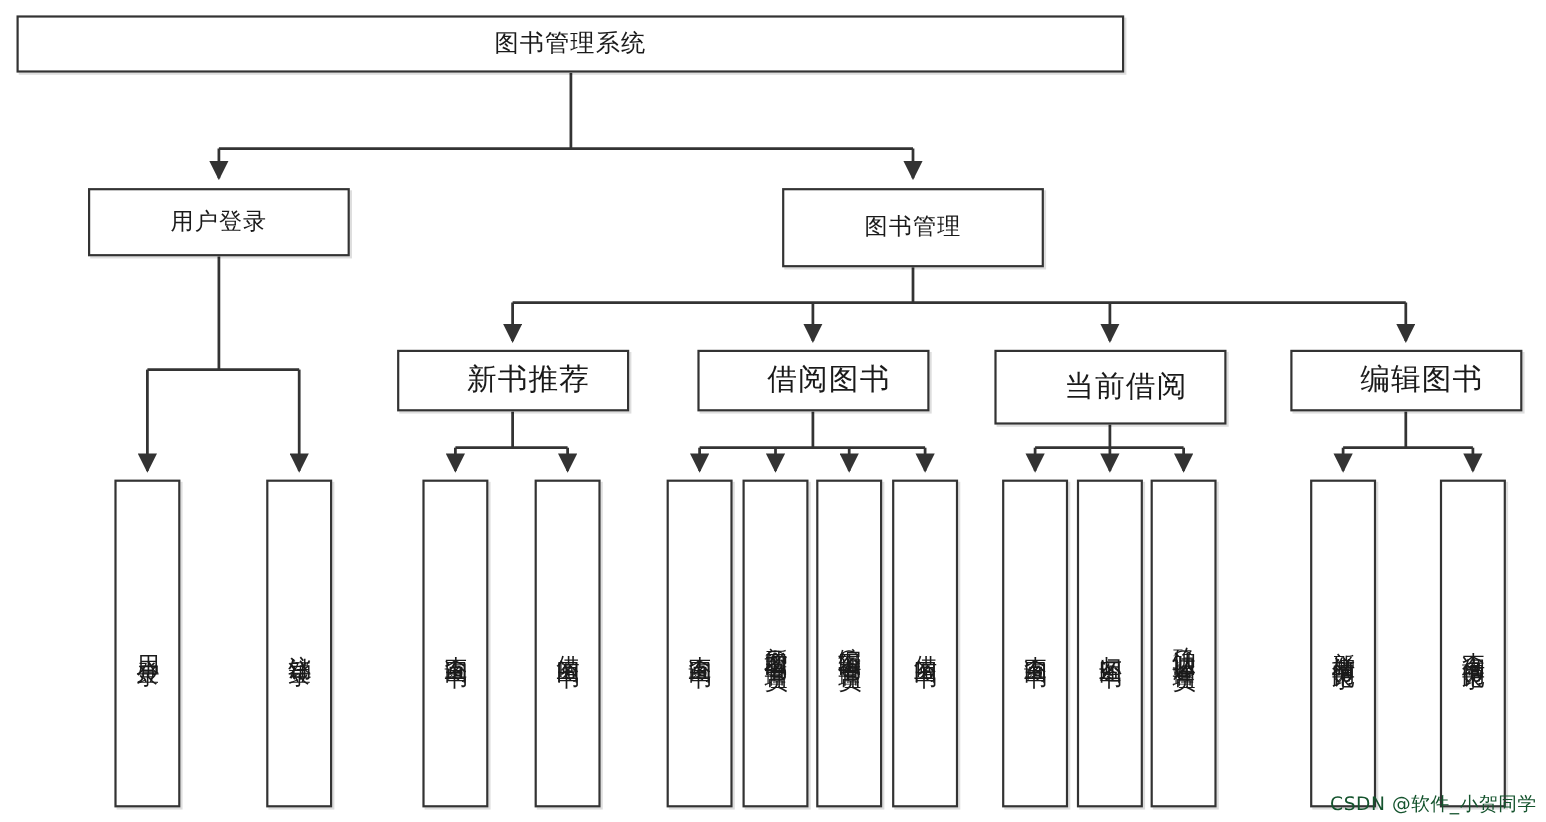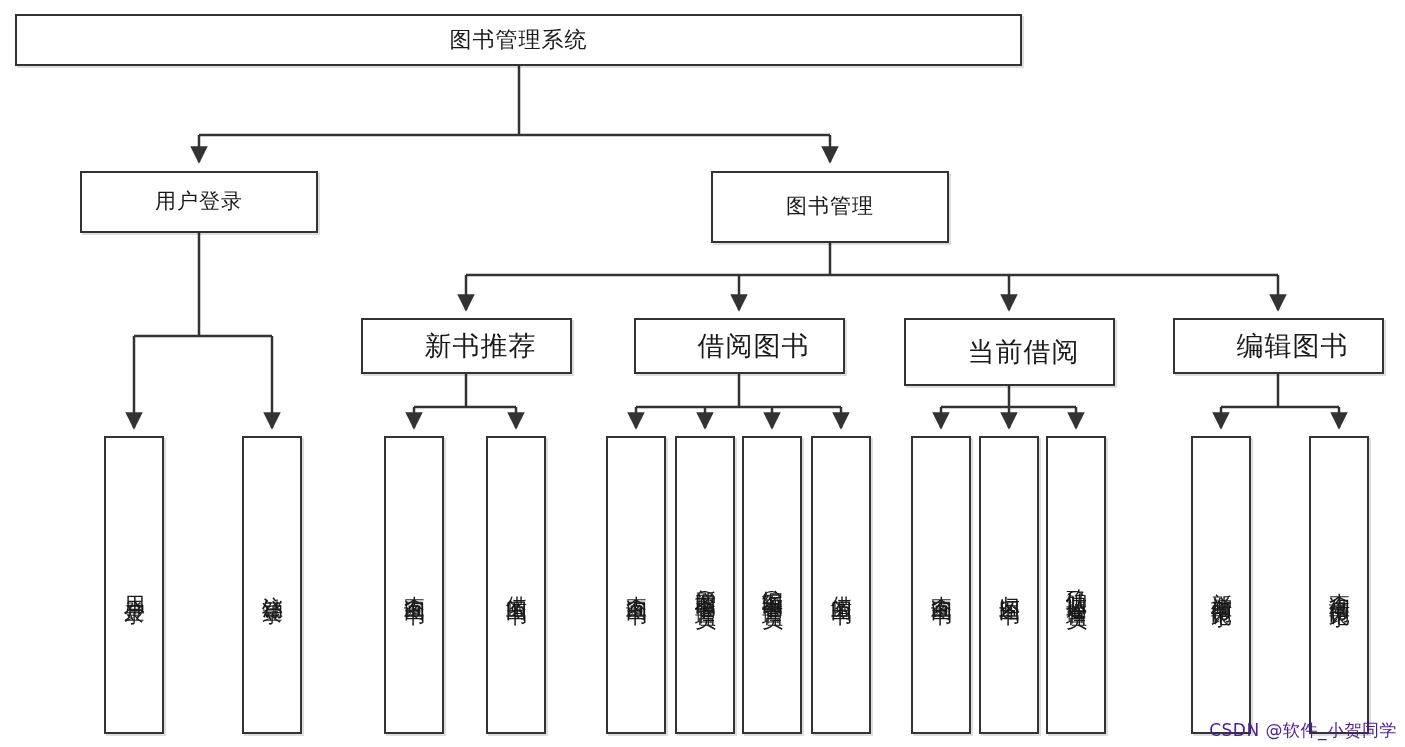--- a/index.html
+++ b/index.html
@@ -59,21 +59,21 @@
     letter-spacing: 3px;
     line-height: 1;
     white-space: nowrap;
     max-height: 100%;
   }
   #watermark {
     position: absolute;
     right: 8px;
     bottom: 5px;
     font-size: 17px;
-    color: #4c1d95;
+    color: #14532d;
     letter-spacing: 0.5px;
     white-space: nowrap;
     user-select: none;
   }
 </style>
 </head>
 <body>
 
 <div id="diagram-root">
 

